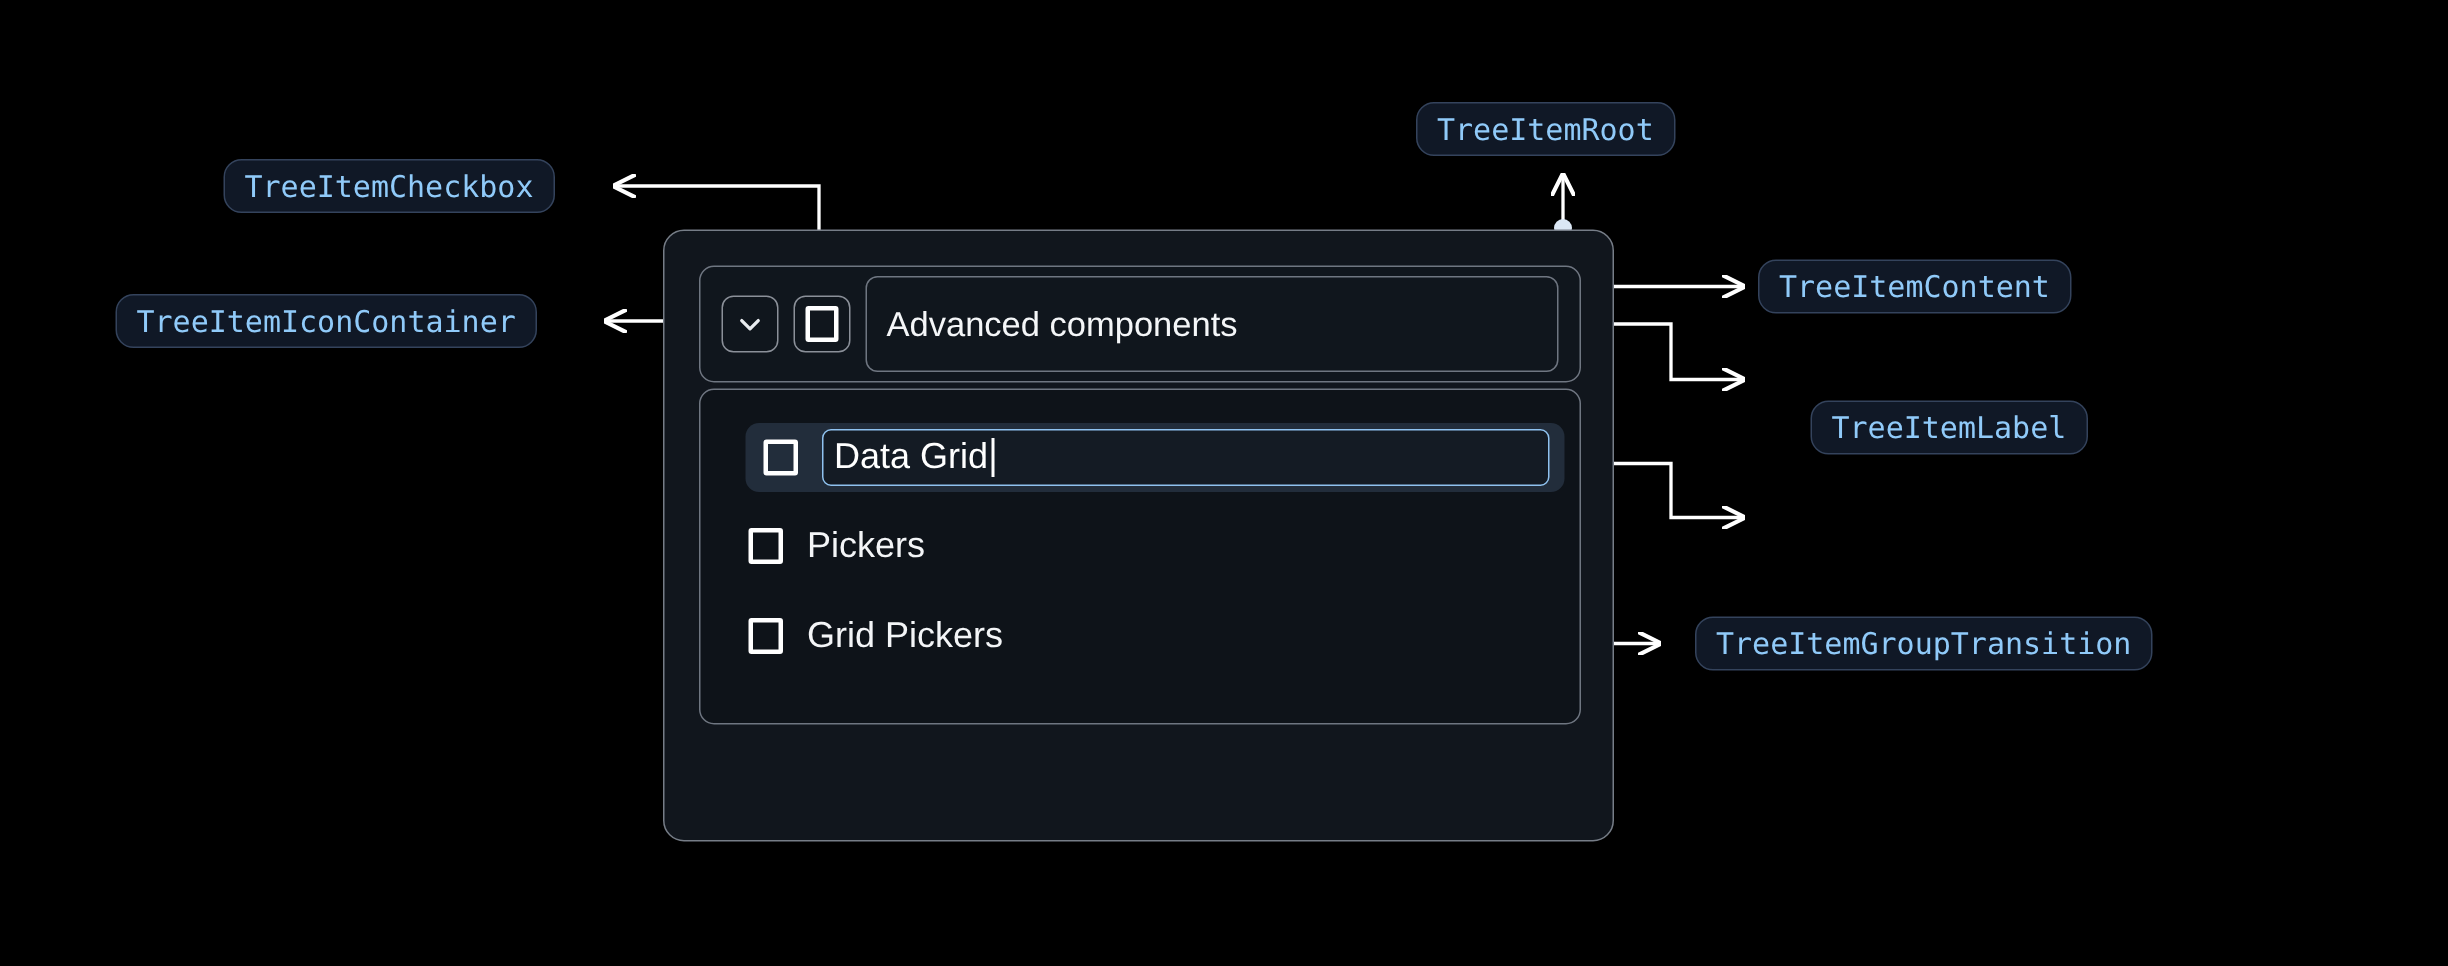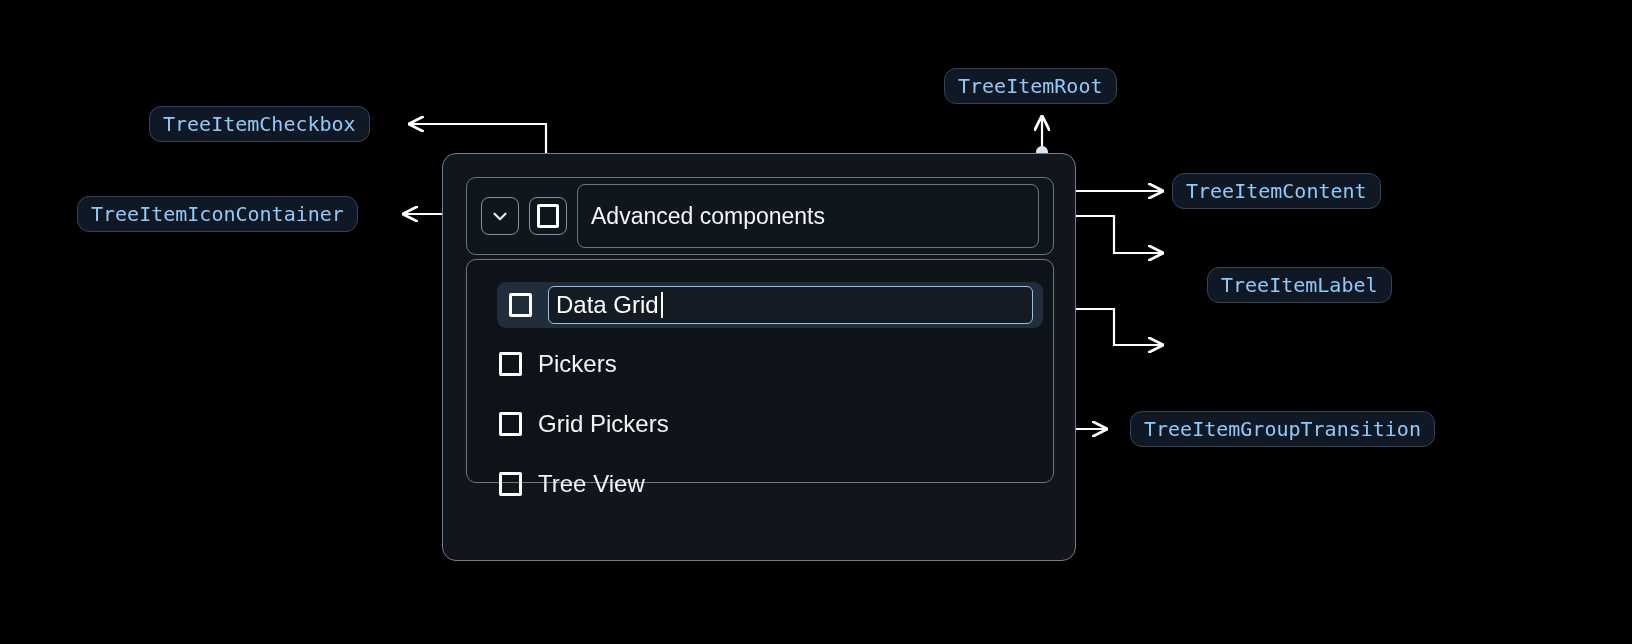--- a/index.html
+++ b/index.html
@@ -275,20 +275,16 @@
     <div class="tree-row">
       <span class="row-cb"></span>
       <span class="row-text">Pickers</span>
     </div>
 
     <div class="tree-row">
       <span class="row-cb"></span>
       <span class="row-text">Grid Pickers</span>
     </div>
 
-    <div class="tree-row">
-      <span class="row-cb"></span>
-      <span class="row-text">Tree View</span>
-    </div>
 
   </div>
 
 </div>
 
 </body></html>

